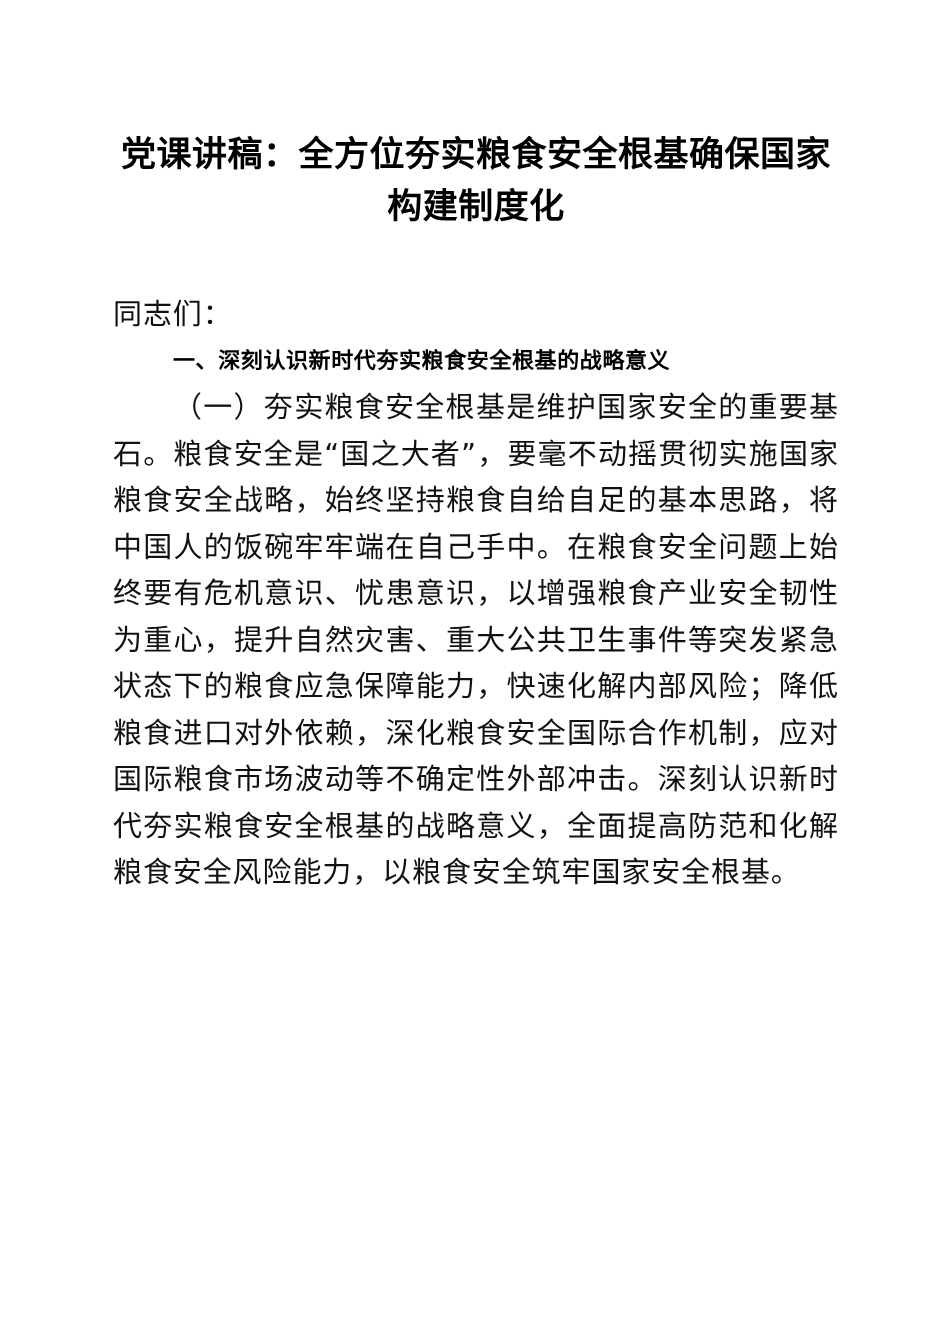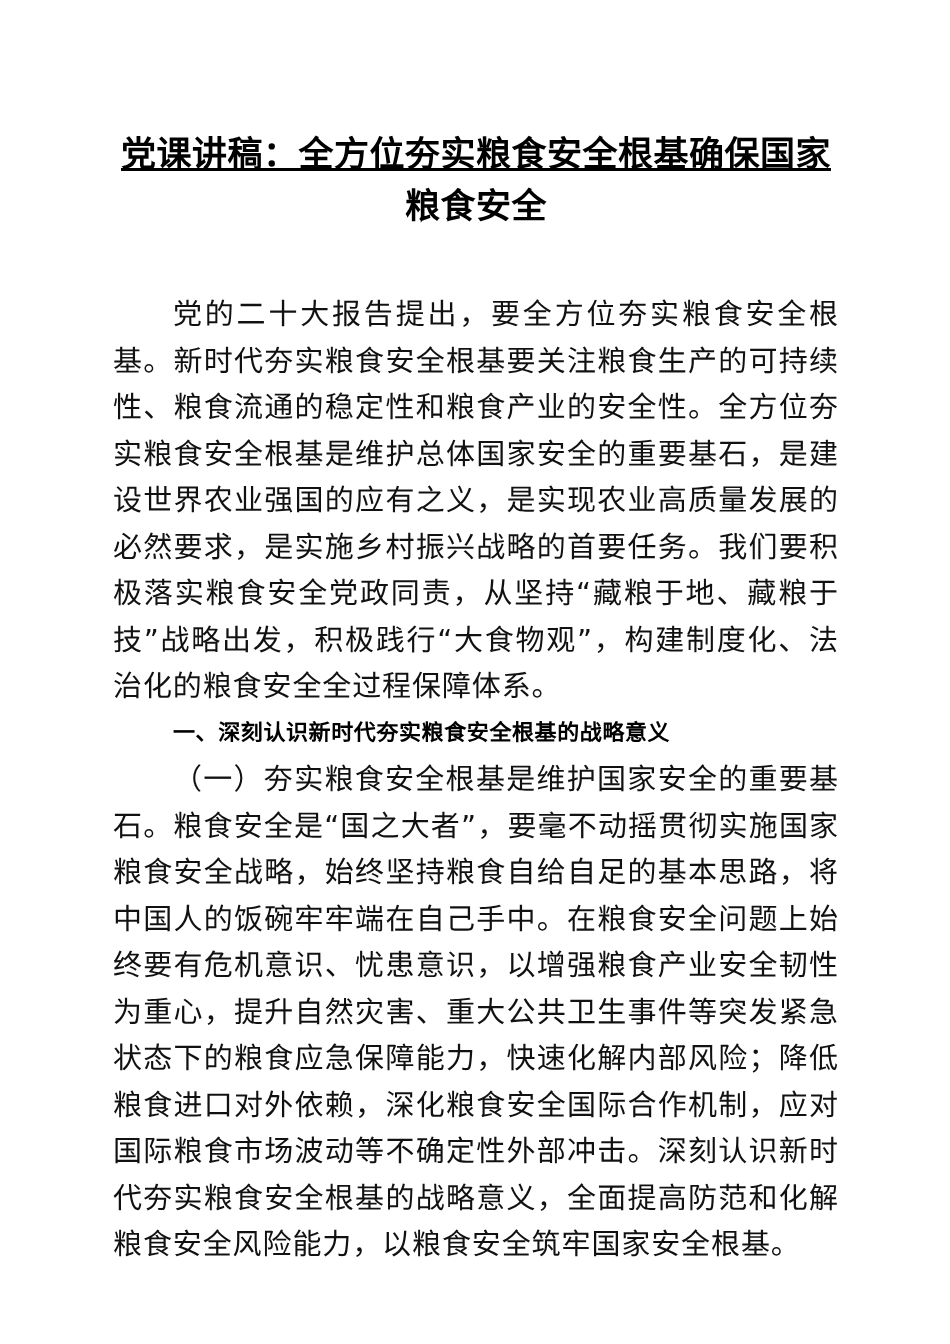--- a/index.html
+++ b/index.html
@@ -77,26 +77,26 @@
     margin: 0;
   }
 </style>
 </head>
 <body>
 
 <div class="page">
 
   <div class="doc-body">
 
-    <h1 class="doc-title"><span style="display: block; text-decoration: underline;">党课讲稿：全方位夯实粮食安全根基确保国家</span><span style="display: block;">粮食安全</span></h1>
+    <h1 class="doc-title"><span style="display: block;">党课讲稿：全方位夯实粮食安全根基确保国家</span><span style="display: block;">构建制度化</span></h1>
 
     <div class="spacer-after-title"></div>
 
+    <p class="para salutation">同志们：</p>
 
-    <p class="para indent">党的二十大报告提出，要全方位夯实粮食安全根基。新时代夯实粮食安全根基要关注粮食生产的可持续性、粮食流通的稳定性和粮食产业的安全性。全方位夯实粮食安全根基是维护总体国家安全的重要基石，是建设世界农业强国的应有之义，是实现农业高质量发展的必然要求，是实施乡村振兴战略的首要任务。我们要积极落实粮食安全党政同责，从坚持“藏粮于地、藏粮于技”战略出发，积极践行“大食物观”，构建制度化、法治化的粮食安全全过程保障体系。</p>
 
     <p class="section-heading">一、深刻认识新时代夯实粮食安全根基的战略意义</p>
 
     <p class="para indent">（一）夯实粮食安全根基是维护国家安全的重要基石。粮食安全是“国之大者”，要毫不动摇贯彻实施国家粮食安全战略，始终坚持粮食自给自足的基本思路，将中国人的饭碗牢牢端在自己手中。在粮食安全问题上始终要有危机意识、忧患意识，以增强粮食产业安全韧性为重心，提升自然灾害、重大公共卫生事件等突发紧急状态下的粮食应急保障能力，快速化解内部风险；降低粮食进口对外依赖，深化粮食安全国际合作机制，应对国际粮食市场波动等不确定性外部冲击。深刻认识新时代夯实粮食安全根基的战略意义，全面提高防范和化解粮食安全风险能力，以粮食安全筑牢国家安全根基。</p>
 
   </div>
 
 </div>
 
 </body></html>

